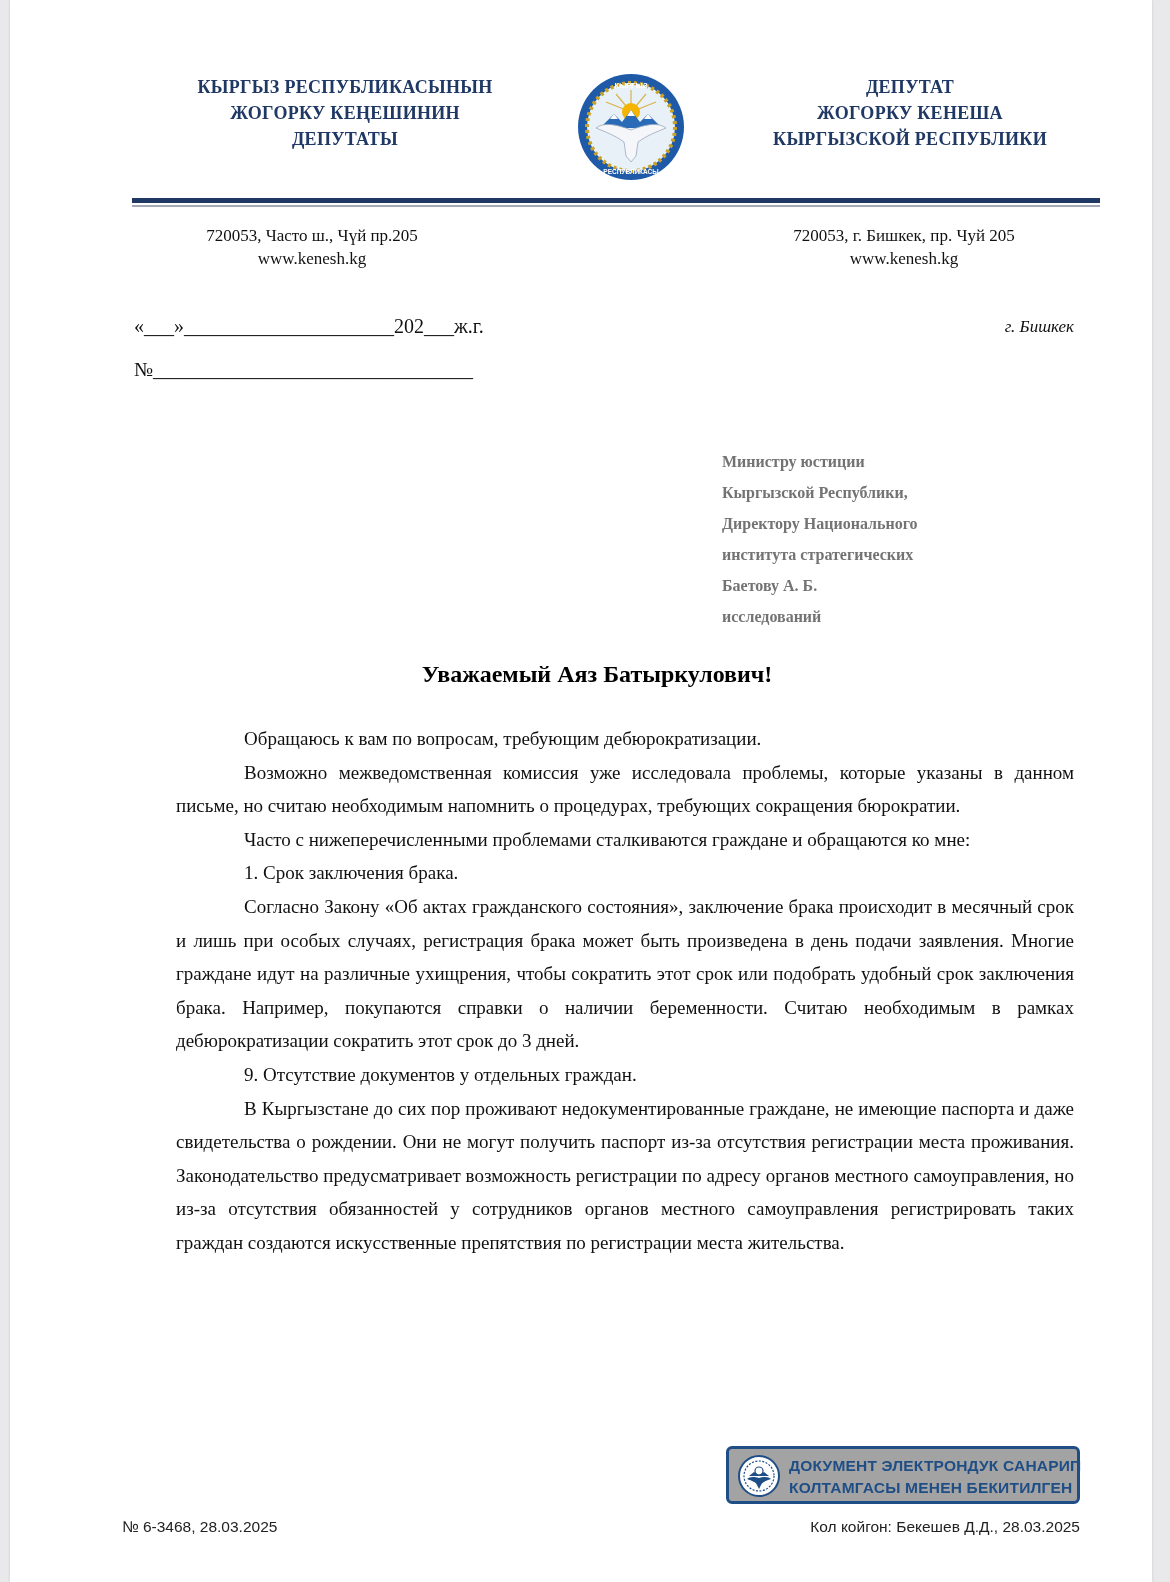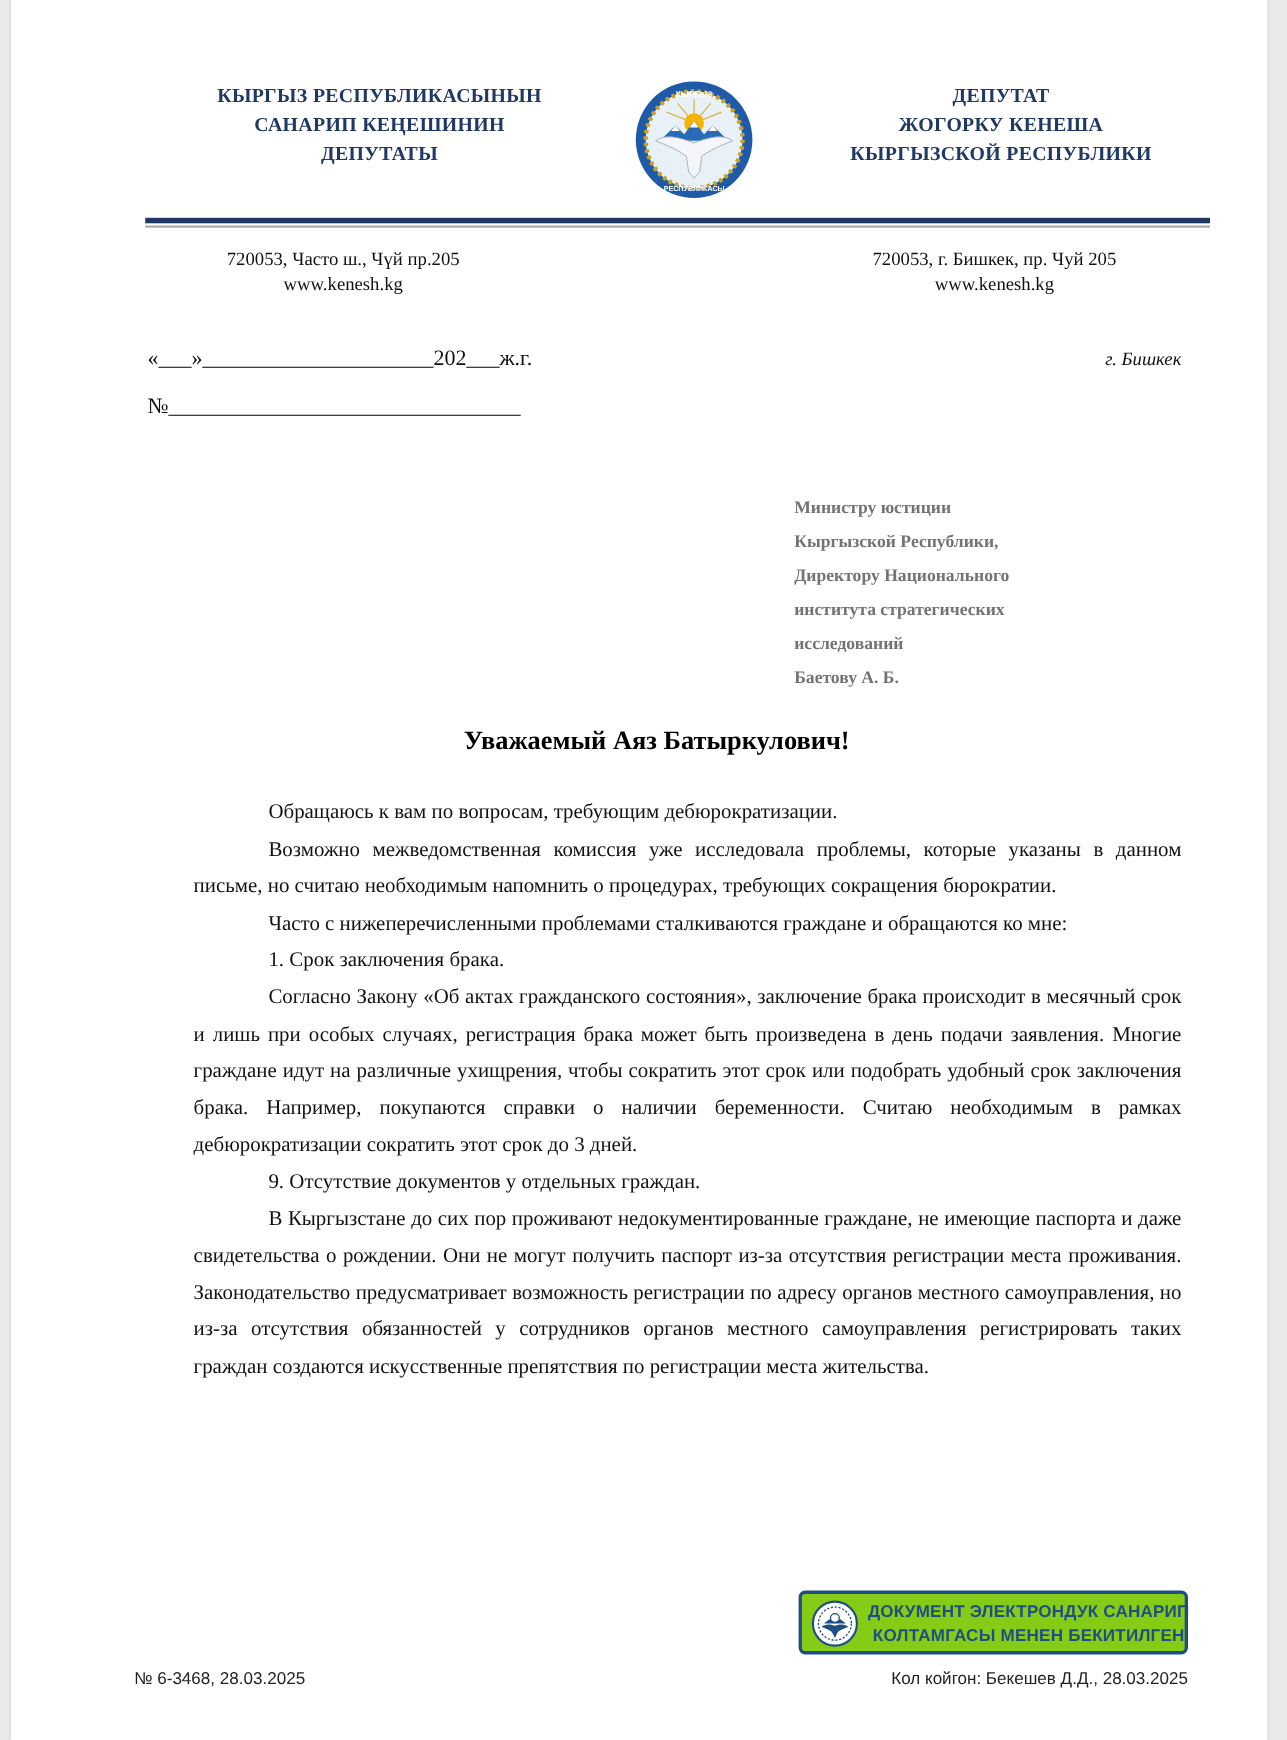--- a/index.html
+++ b/index.html
@@ -36,44 +36,43 @@
     font-weight: bold; font-size: 24px; color: #000000;
   }
   .body-text {
     position: absolute; left: 166px; width: 898px; top: 722px;
     font-size: 19px; line-height: 33.6px; color: #111; text-align: justify;
   }
   .body-text p { margin: 0; text-indent: 68px; }
   .body-text p.item { text-indent: 68px; }
   .stamp {
     position: absolute; left: 716px; top: 1446px; width: 354px; height: 58px;
-    border: 3px solid #1f4e86; border-radius: 6px; background: #84cc16;
+    border: 3px solid #1f4e86; border-radius: 6px; background: #a3a3a3;
     box-sizing: border-box;
-    text-align: center;
   }
   .stamp-text {
     position: absolute; left: 60px; top: 6px;
     font-family: "Liberation Sans", "DejaVu Sans", sans-serif; font-weight: bold;
     font-size: 15.5px; line-height: 22px; color: #1f4e86; white-space: nowrap;
     letter-spacing: 0.2px;
   }
   .stamp-emblem { position: absolute; left: 8px; top: 5px; width: 44px; height: 44px; }
   .footer {
     font-family: "Liberation Sans", "DejaVu Sans", sans-serif;
     font-size: 15.5px; color: #222; white-space: nowrap;
   }
 </style>
 </head>
 <body>
 
 <div class="page">
 
   <div class="abs hdr" style="left:112px; top:74px; width:446px;">
     <div>КЫРГЫЗ РЕСПУБЛИКАСЫНЫН</div>
-    <div>САНАРИП КЕҢЕШИНИН</div>
+    <div>ЖОГОРКУ КЕҢЕШИНИН</div>
     <div>ДЕПУТАТЫ</div>
   </div>
 
   <svg class="emblem" viewBox="0 0 110 110">
     <circle cx="55" cy="55" r="53" fill="#1e5aa8"></circle>
     <circle cx="55" cy="55" r="44" fill="#e9f1f8"></circle>
     <circle cx="55" cy="55" r="44" fill="none" stroke="#c9a227" stroke-width="4" stroke-dasharray="3 3"></circle>
     <g stroke="#d8b34a" stroke-width="1.2">
       <line x1="55" y1="40" x2="55" y2="18"></line>
         <line x1="55" y1="40" x2="40" y2="22"></line>
@@ -109,22 +108,22 @@
 
   <div class="abs line" style="left:124px; top:315px;font-family:Liberation Serif, serif;">«___»_____________________202___ж.г.</div>
   <div class="abs line" style="right:78px; top:317px; font-size:17px;font-style:italic;">г. Бишкек</div>
   <div class="abs line" style="left:124px; top:358px;">№________________________________</div>
 
   <div class="recipient">
     <div>Министру юстиции</div>
     <div>Кыргызской Республики,</div>
     <div>Директору Национального</div>
     <div>института стратегических</div>
+    <div>Баетову А. Б.</div>
     <div>исследований</div>
-    <div>Баетову А. Б.</div>
   </div>
 
   <div class="salute">Уважаемый Аяз Батыркулович!</div>
 
   <div class="body-text">
     <p>Обращаюсь к вам по вопросам, требующим дебюрократизации.</p>
     <p>Возможно межведомственная комиссия уже исследовала проблемы, которые указаны в данном письме, но считаю необходимым напомнить о процедурах, требующих сокращения бюрократии.</p>
     <p>Часто с нижеперечисленными проблемами сталкиваются граждане и обращаются ко мне:</p>
     <p class="item">1.  Срок заключения брака.</p>
     <p>Согласно Закону «Об актах гражданского состояния», заключение брака происходит в месячный срок и лишь при особых случаях, регистрация брака может быть произведена в день подачи заявления. Многие граждане идут на различные ухищрения, чтобы сократить этот срок или подобрать удобный срок заключения брака. Например, покупаются справки о наличии беременности. Считаю необходимым в рамках дебюрократизации сократить этот срок до 3 дней.</p>

